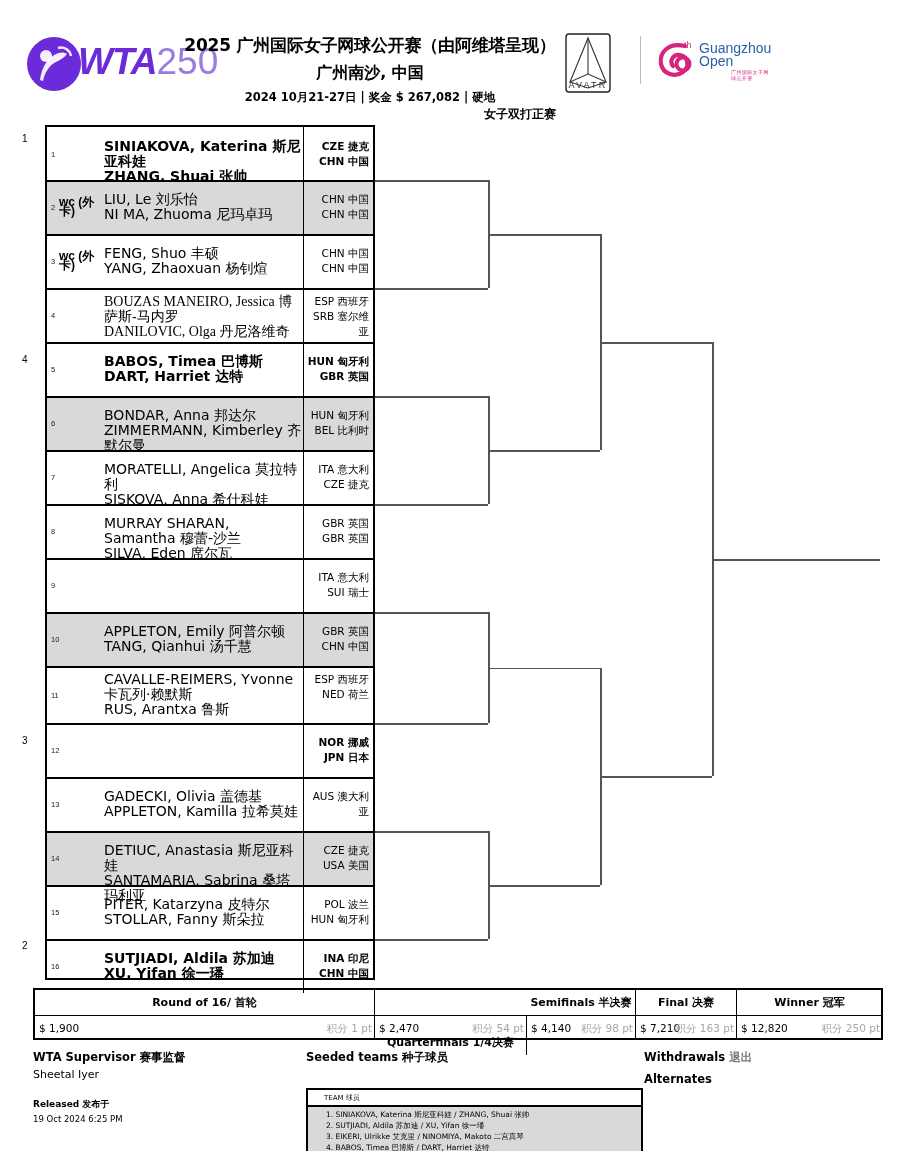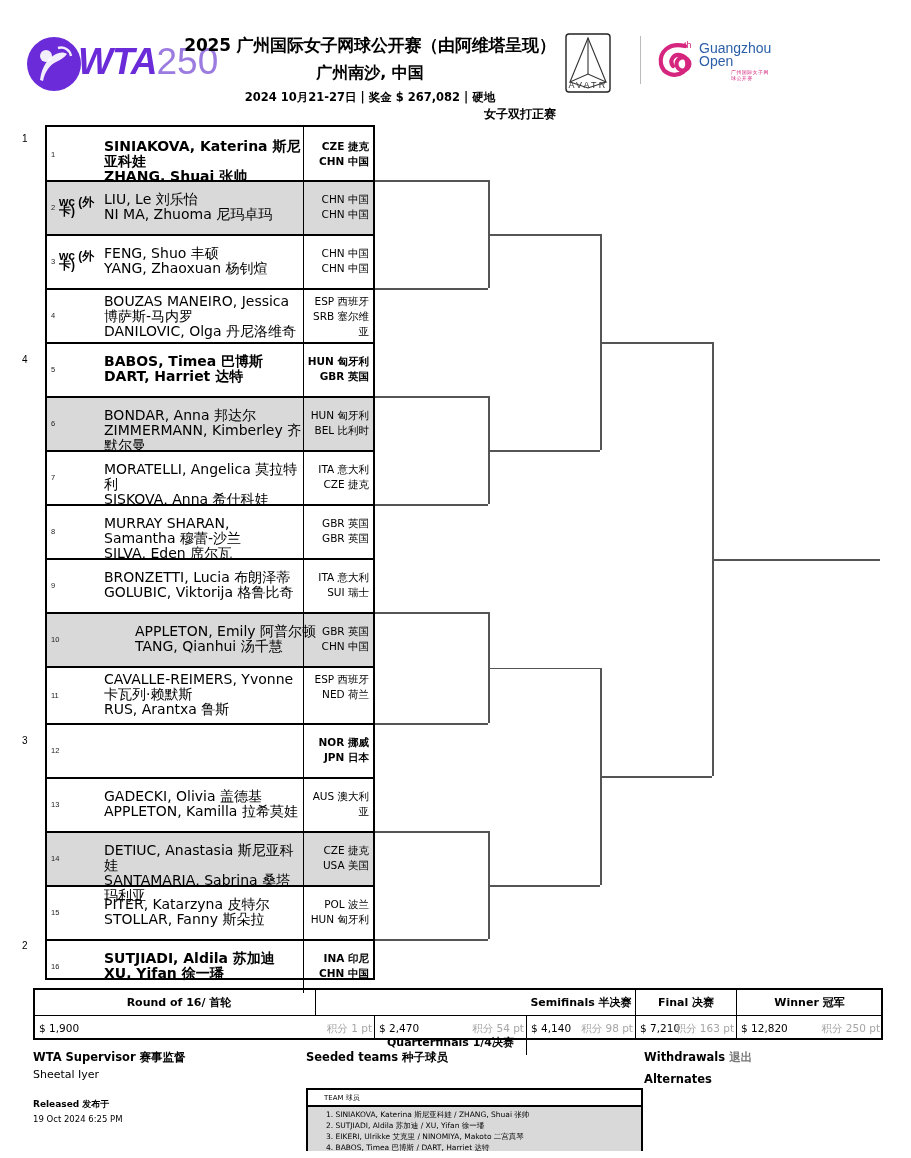--- a/index.html
+++ b/index.html
@@ -167,21 +167,21 @@
           <div>FENG, Shuo 丰硕</div>
           <div>YANG, Zhaoxuan 杨钊煊</div>
         </div>
         <div class="ctry" style="top: 12px;">
           <div>CHN 中国</div>
           <div>CHN 中国</div>
         </div>
       </div>
       <div class="row" style="top: 170px; height: 54px;">
         <div class="rnum" style="top: 23px;">4</div>
-        <div class="names" style="top: 6px;">
+        <div class="names" style="top: 6px; font-family: Liberation Serif, serif;">
           <div>BOUZAS MANEIRO, Jessica 博萨斯-马内罗</div>
           <div>DANILOVIC, Olga 丹尼洛维奇</div>
         </div>
         <div class="ctry" style="top: 6px;">
           <div>ESP 西班牙</div>
           <div>SRB 塞尔维亚</div>
         </div>
       </div>
       <div class="row" style="top: 224px; height: 54px;">
         <div class="rnum" style="top: 23px;">5</div>
@@ -222,32 +222,28 @@
           <div>MURRAY SHARAN, Samantha 穆蕾-沙兰</div>
           <div>SILVA, Eden 席尔瓦</div>
         </div>
         <div class="ctry" style="top: 12px;">
           <div>GBR 英国</div>
           <div>GBR 英国</div>
         </div>
       </div>
       <div class="row" style="top: 440px; height: 54px;">
         <div class="rnum" style="top: 23px;">9</div>
-        <div class="names" style="top: 12px;">
-          <div>BRONZETTI, Lucia 布朗泽蒂</div>
-          <div>GOLUBIC, Viktorija 格鲁比奇</div>
-        </div>
         <div class="ctry" style="top: 12px;">
           <div>ITA 意大利</div>
           <div>SUI 瑞士</div>
         </div>
       </div>
       <div class="row shade" style="top: 494px; height: 54px;">
         <div class="rnum" style="top: 23px;">10</div>
-        <div class="names" style="top: 12px; margin-left: 31px;">
+        <div class="names" style="top: 12px;">
           <div>APPLETON, Emily 阿普尔顿</div>
           <div>TANG, Qianhui 汤千慧</div>
         </div>
         <div class="ctry" style="top: 12px;">
           <div>GBR 英国</div>
           <div>CHN 中国</div>
         </div>
       </div>
       <div class="row" style="top: 548px; height: 57px;">
         <div class="rnum" style="top: 24.5px;">11</div>
@@ -354,21 +350,21 @@
     </div>
   <div id="seeds-host">
       <div class="seedmark" style="top: 15px;">1</div>
       <div class="seedmark" style="top: 236px;">4</div>
       <div class="seedmark" style="top: 617px;">3</div>
       <div class="seedmark" style="top: 822px;">2</div>
     </div>
 </div>
 
 <div id="ftbl">
-    <div class="fcolhdr" style="left: 8px; width: 273px;">Round of 16/ 首轮</div>
+    <div class="fcolhdr" style="left: 0px; width: 340px;">Round of 16/ 首轮</div>
     <div class="fcolval" style="left: 0px; width: 340px;">
       <span class="fmoney">$ 1,900</span>
       <span class="fpts">积分 1 pt</span>
     </div>
     <div class="fcolhdr" style="left: 340px; width: 152px; margin-top: 40px;">Quarterfinals 1/4决赛</div>
     <div class="fcolval" style="left: 340px; width: 152px;">
       <span class="fmoney">$ 2,470</span>
       <span class="fpts">积分 54 pt</span>
     </div>
     <div class="fcolhdr" style="left: 492px; width: 109px;">Semifinals 半决赛</div>

